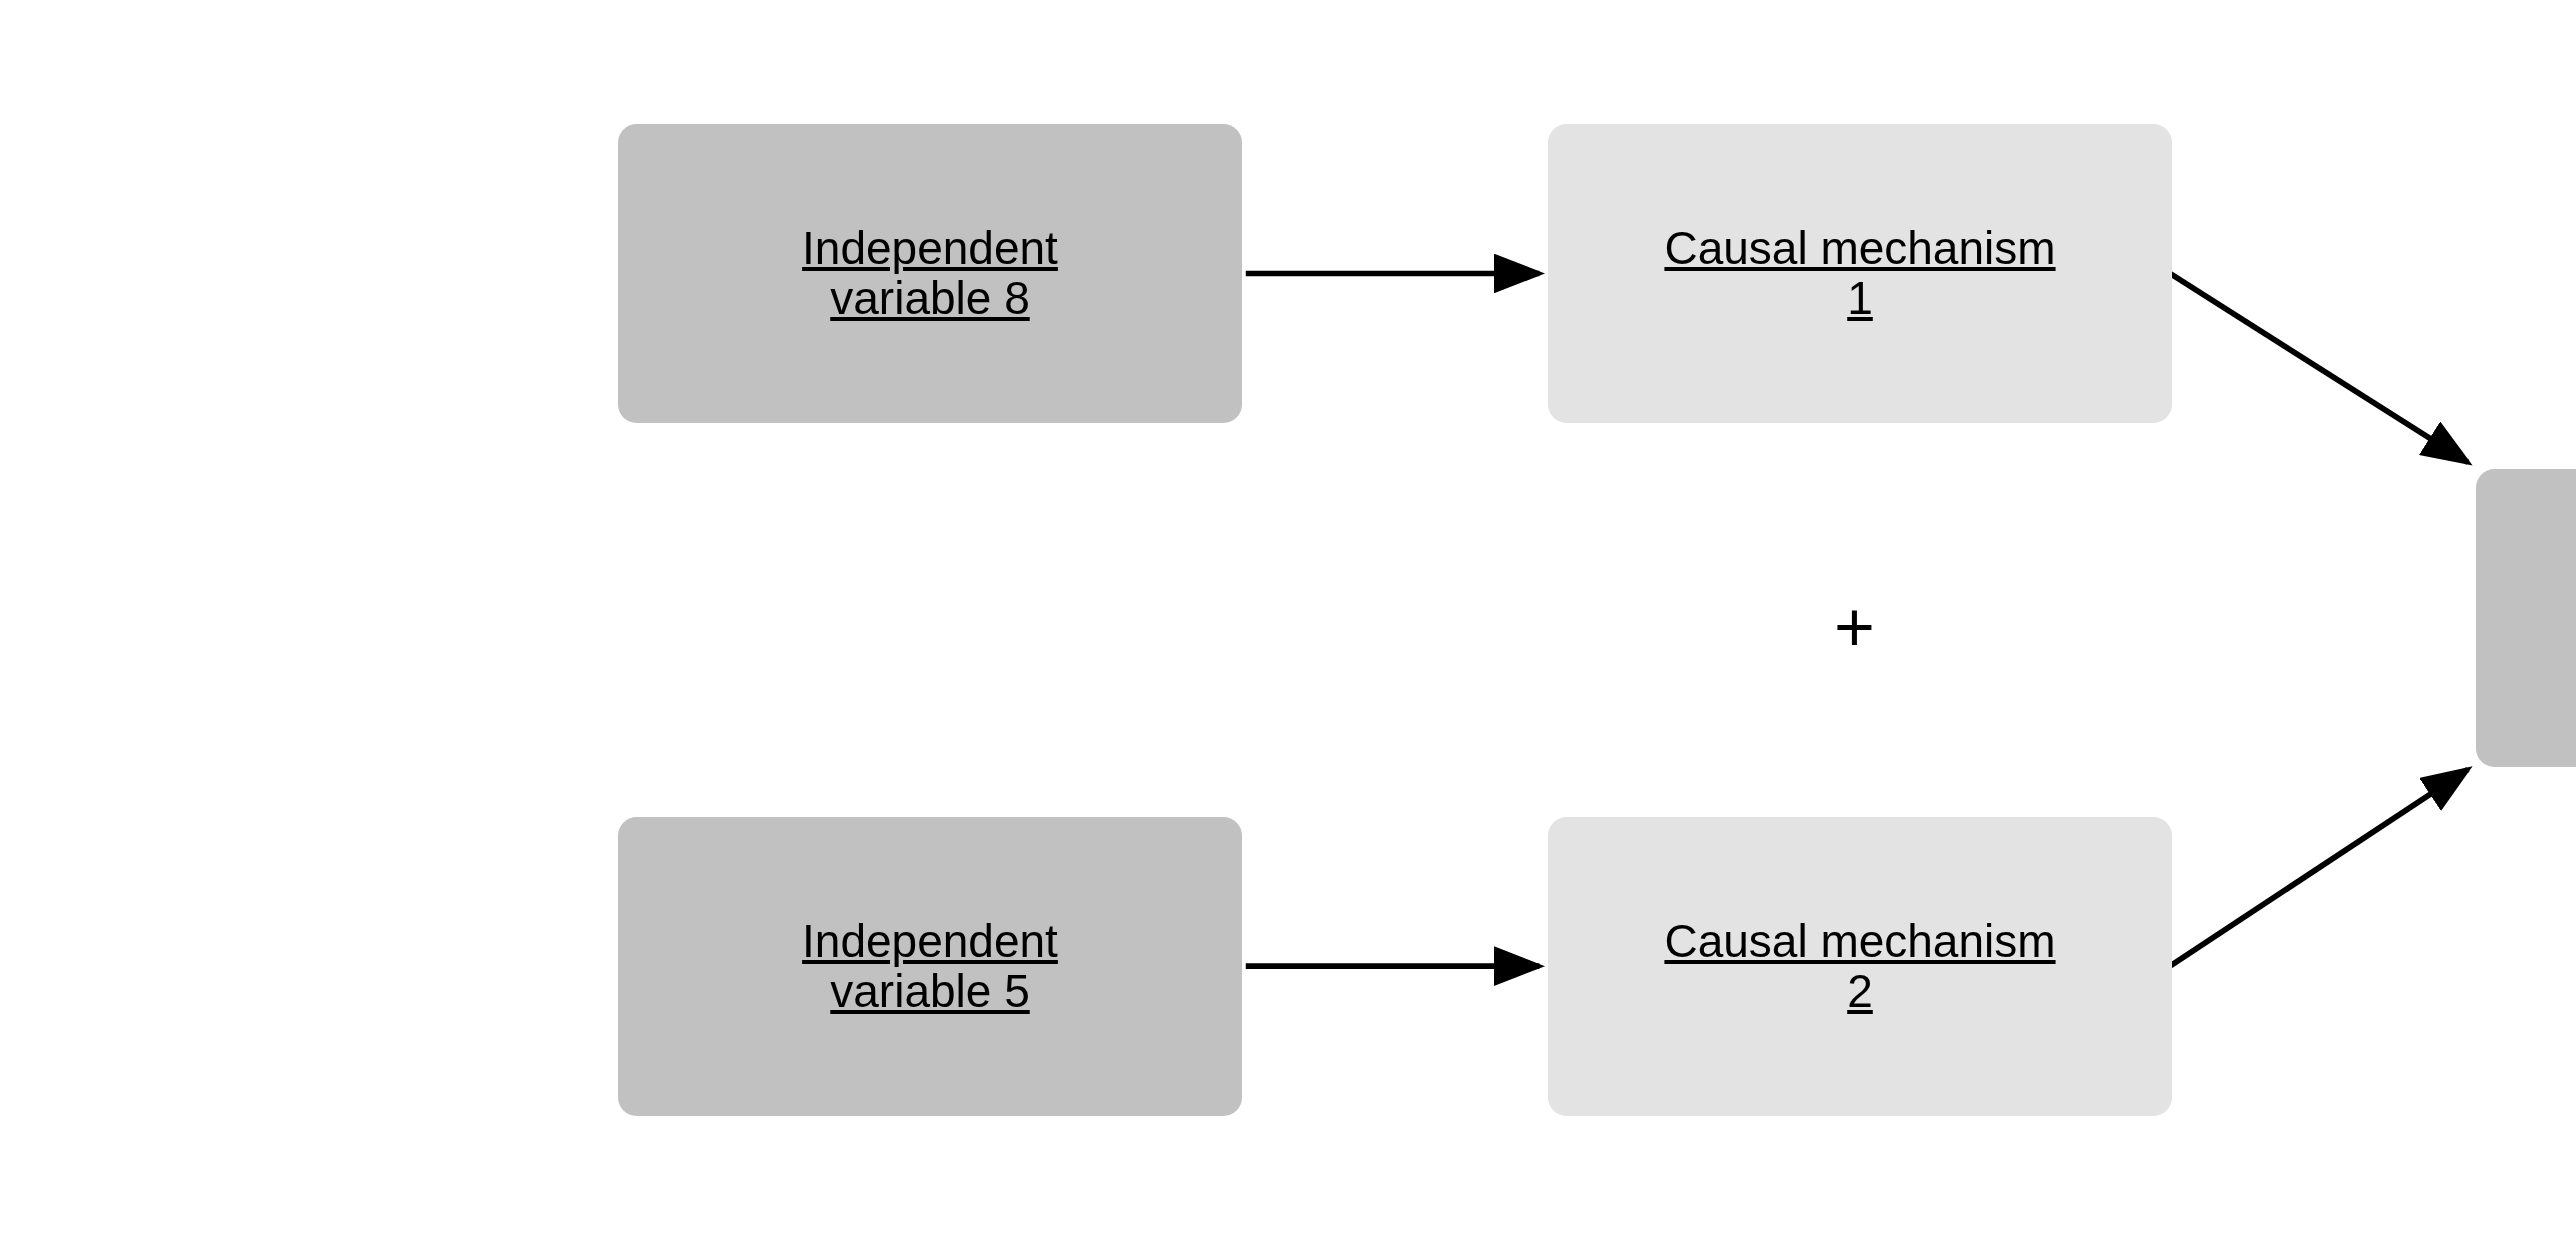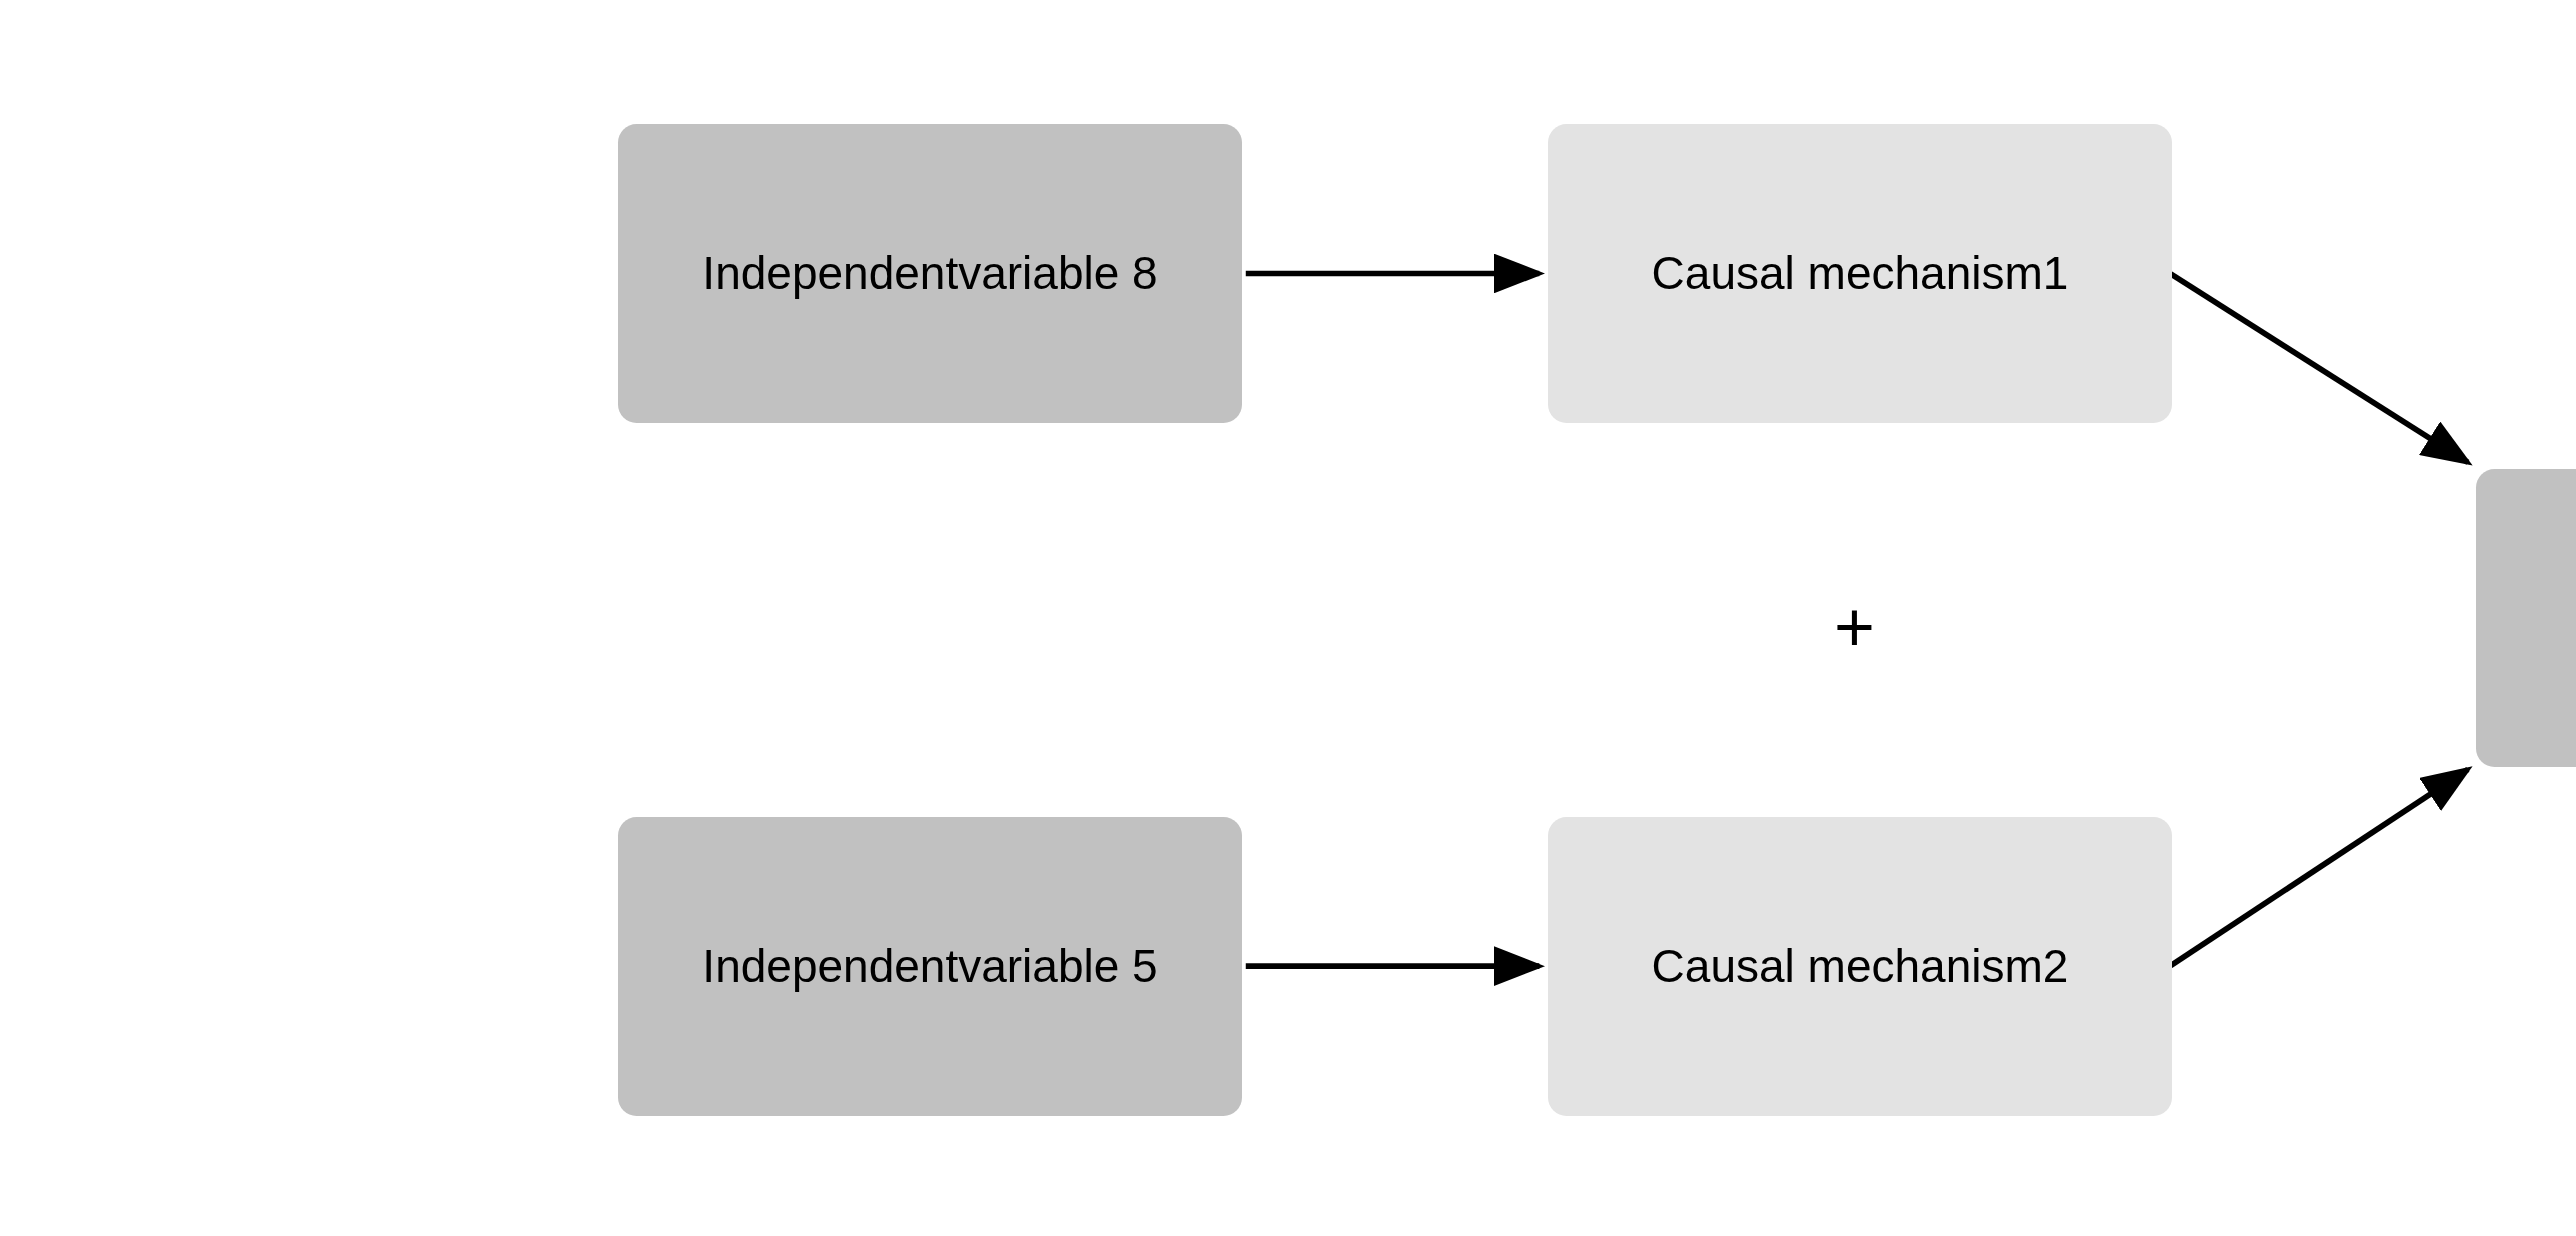--- a/index.html
+++ b/index.html
@@ -19,27 +19,28 @@
     position: absolute;
     left: 0;
     top: 0;
     width: 3709px;
     height: 1236px;
   }
   .node {
     position: absolute;
     border-radius: 18.5px;
     display: flex;
-    flex-direction: row;
+    flex-direction: column;
     align-items: center;
     justify-content: center;
     text-align: center;
     color: #000000;
     font-size: 46px;
     line-height: 1.07;
+    text-decoration: underline;
   }
   .node span { display: block; }
   #node-iv1 { left: 618px; top: 124px;  width: 624px; height: 299px; }
   #node-cm1 { left: 1548px; top: 124px;  width: 624px; height: 299px; }
   #node-iv2 { left: 618px; top: 817px; width: 624px; height: 299px; }
   #node-cm2 { left: 1548px; top: 817px; width: 624px; height: 299px; }
   #node-dv  { left: 2476px; top: 469px;  width: 624px; height: 298px; }
   .operator {
     position: absolute;
     left: 1777px;

